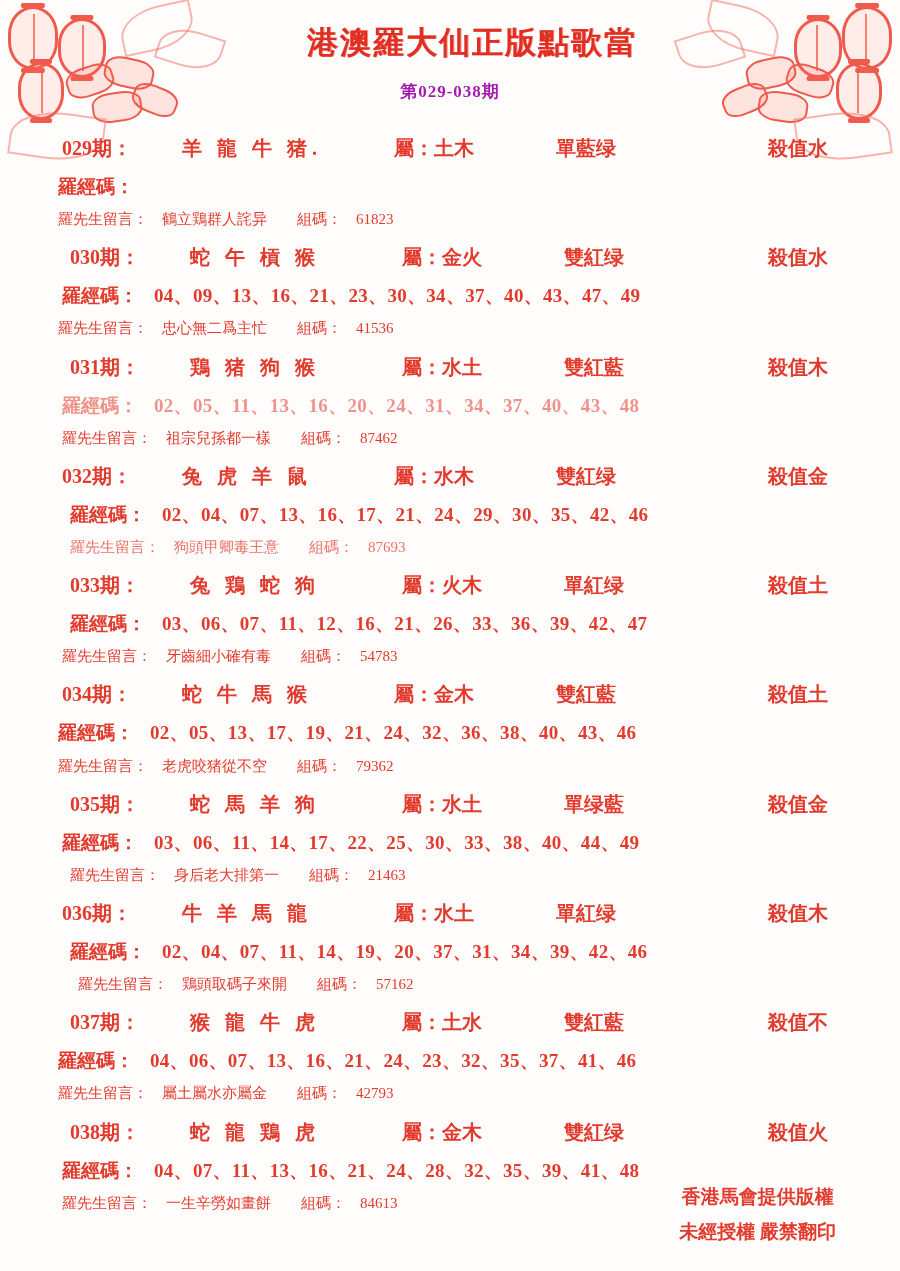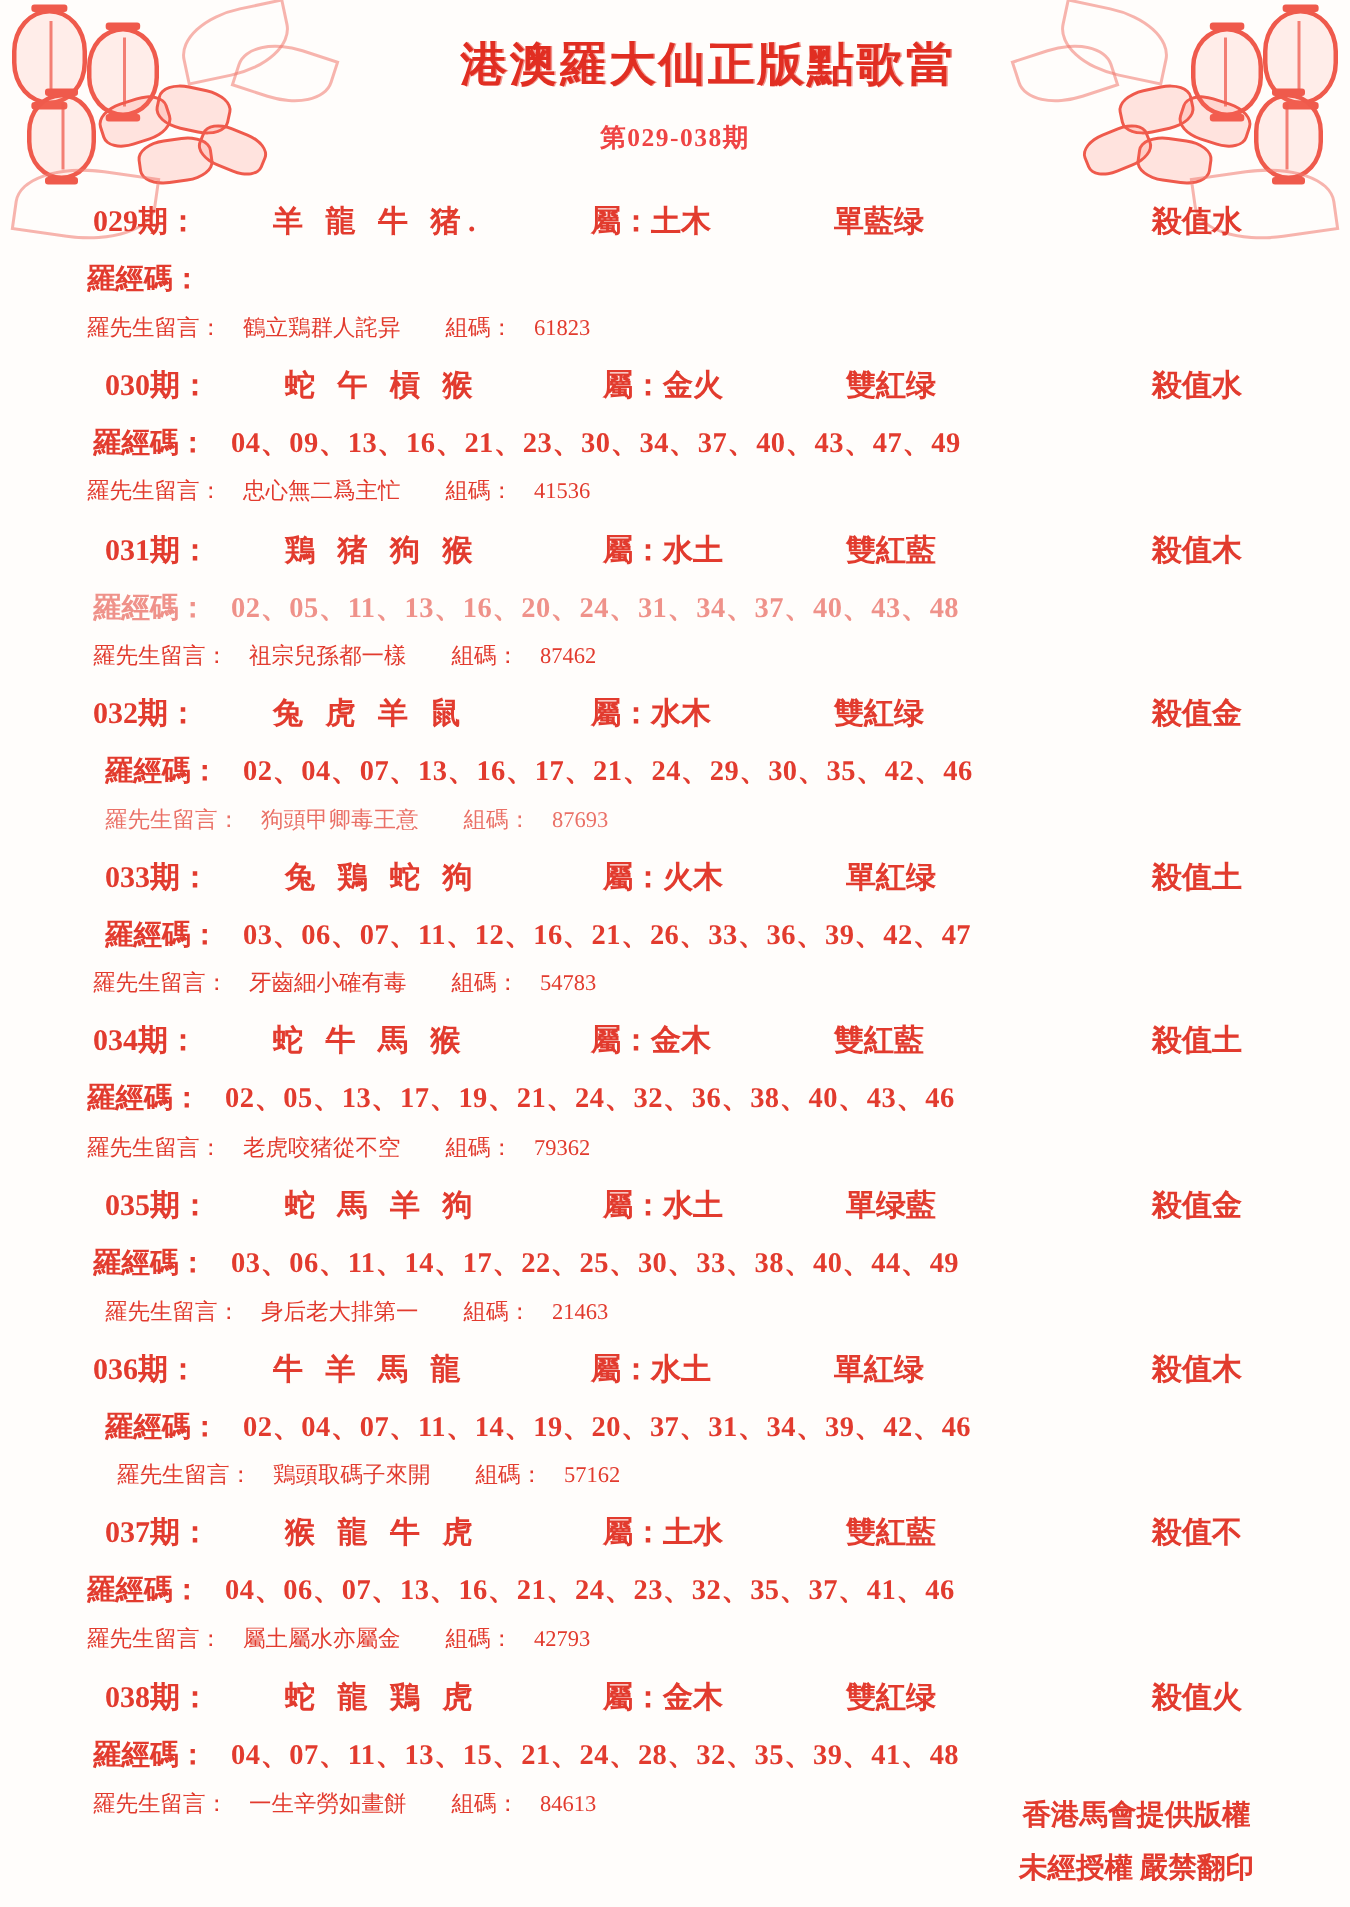--- a/index.html
+++ b/index.html
@@ -80,21 +80,21 @@
     letter-spacing: 2px;
     color: #e12e22;
     text-shadow: 1px 0 0 rgba(225,46,34,.5);
     padding-left: 44px;
   }
   .subtitle {
     margin-top: 16px;
     font-size: 17px;
     font-weight: bold;
     letter-spacing: 1px;
-    color: #ef4444;
+    color: #a21caf;
   }
 
   
   .sheet {
     position: relative;
     margin: 26px 58px 0 58px;
   }
 
   .entry {
     margin-bottom: 4px;
@@ -151,21 +151,21 @@
   .ind1 { padding-left: 4px; }
   .ind2 { padding-left: 12px; }
   .ind3 { padding-left: 20px; }
   .faded { opacity: .55; }
   .faded2 { opacity: .72; }
 
   
   .footer {
     position: absolute;
     right: 64px;
-    bottom: 8px;
+    bottom: 22px;
     text-align: center;
     font-size: 19px;
     font-weight: bold;
     line-height: 1.85;
   }
 </style>
 </head>
 <body>
 
 <div class="corner corner-tl">
@@ -385,21 +385,21 @@
     <div class="entry">
       <div class="row head ind2">
         <span class="issue">038期：</span>
         <span class="animals">蛇 龍 鶏 虎</span>
         <span class="elem">屬：金木</span>
         <span class="colors">雙紅绿</span>
         <span class="kill">殺值火</span>
       </div>
       <div class="row codes ind1">
         <span class="label">羅經碼：</span>
-        <span class="nums">04、07、11、13、15、21、24、28、32、35、39、41、48</span>
+        <span class="nums">04、07、11、13、16、21、24、28、32、35、39、41、48</span>
       </div>
       <div class="row msg ind1">
         <span class="mlabel">羅先生留言：</span>
         <span class="mtext">一生辛勞如畫餅</span>
         <span class="glabel">組碼：</span>
         <span class="gval">84613</span>
       </div>
     </div>
   </div>
 

